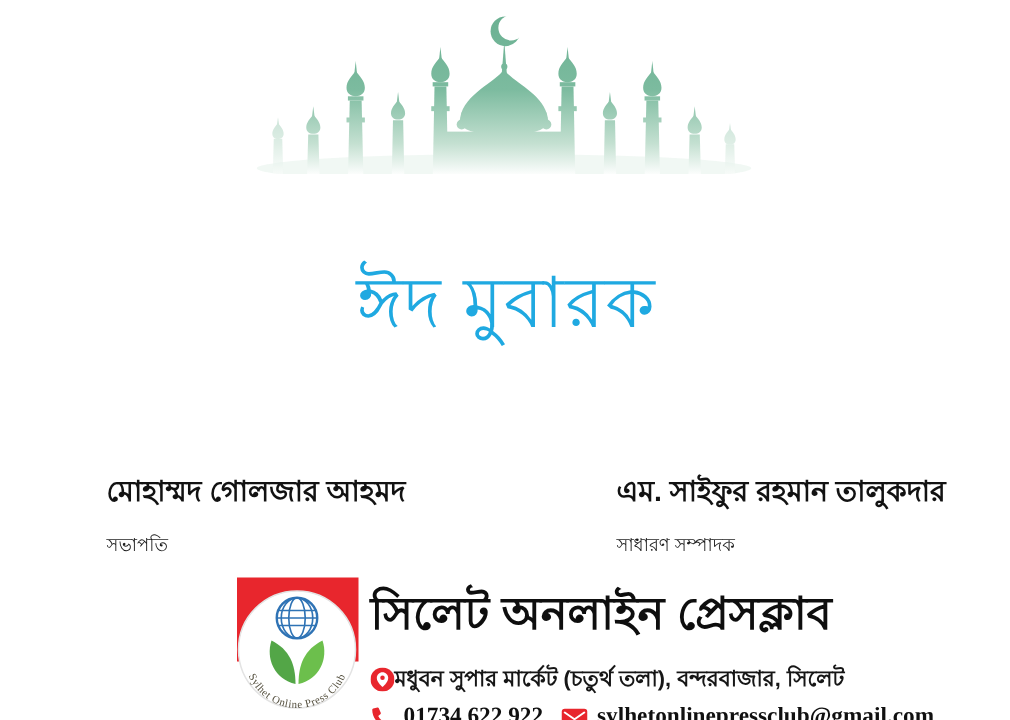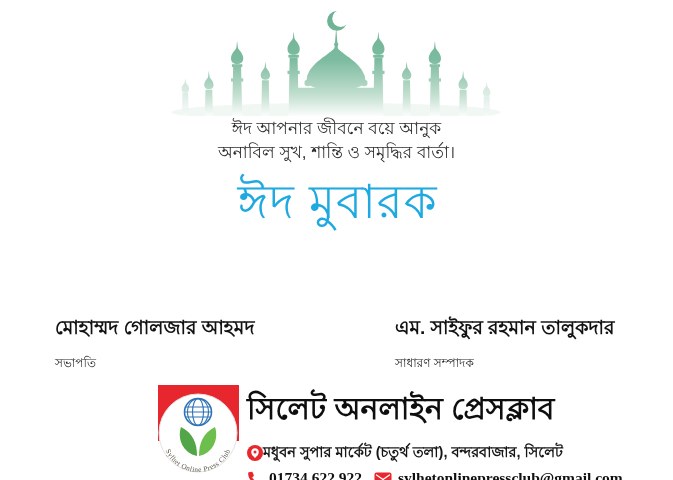--- a/index.html
+++ b/index.html
@@ -10,21 +10,21 @@
   }
   .mosque { position:absolute; left:156px; top:3px; width:360px; height:113px; }
   .tagline {
     position:absolute; top:117px; left:0; width:673px; text-align:center;
     color:#2d2d2d; font-size:17px; line-height:24px; font-weight:500;
   }
   .main-title {
     position:absolute; top:166px; left:1px; width:673px; text-align:center;
     color:#1FA9E1; font-size:47px; font-weight:normal; letter-spacing:1px;
   }
-  .sig { position:absolute; top:313px; }
+  .sig { position:absolute; top:313px;margin-left:16px; }
   .sig-left  { left:55px; }
   .sig-right { left:395px; }
   .sig-name { font-size:19px; font-weight:bold; color:#121212; white-space:nowrap; }
   .sig-role { font-size:12px; color:#1c1c1c; margin-top:9px; white-space:nowrap; }
   .logo { position:absolute; left:151px; top:381px; width:92px; height:97px; }
   .footer-text { position:absolute; left:247px; top:385px; }
   .org-name { font-size:30px; font-weight:bold; color:#0e0e0e; white-space:nowrap; }
   .addr-row { margin-top:5px; display:flex; align-items:center; gap:0;
               font-size:14.5px; font-weight:bold; color:#161616; white-space:nowrap; }
   .contact-row { margin-top:4px; display:flex; align-items:center; gap:6px;
@@ -100,24 +100,20 @@
       <path d="M19.1 86 L20 80 L20.9 86 Z"></path>
       <path d="M20 84 C18 86.5 16 88.5 16 91.5 C16 94 17.8 95.3 20 95.3 C22.2 95.3 24 94 24 91.5 C24 88.5 22 86.5 20 84 Z"></path>
       <path d="M17 95 L23 95 L23.7 120 L16.3 120 Z"></path>
       <path d="M339.1 90 L340 84 L340.9 90 Z"></path>
       <path d="M340 88 C338 90.5 336 92.5 336 95.5 C336 98 337.8 99.3 340 99.3 C342.2 99.3 344 98 344 95.5 C344 92.5 342 90.5 340 88 Z"></path>
       <path d="M337 99 L343 99 L343.7 120 L336.3 120 Z"></path>
     </g>
     <circle cx="185" cy="16.5" r="9" fill="#ffffff"></circle>
   </svg>
 
-  <div class="tagline">
-    <div>ঈদ আপনার জীবনে বয়ে আনুক</div>
-    <div>অনাবিল সুখ, শান্তি ও সমৃদ্ধির বার্তা।</div>
-  </div>
 
   <div class="main-title">ঈদ মুবারক</div>
 
   <div class="sig sig-left">
     <div class="sig-name">মোহাম্মদ গোলজার আহমদ</div>
     <div class="sig-role">সভাপতি</div>
   </div>
   <div class="sig sig-right">
     <div class="sig-name">এম. সাইফুর রহমান তালুকদার</div>
     <div class="sig-role">সাধারণ সম্পাদক</div>

